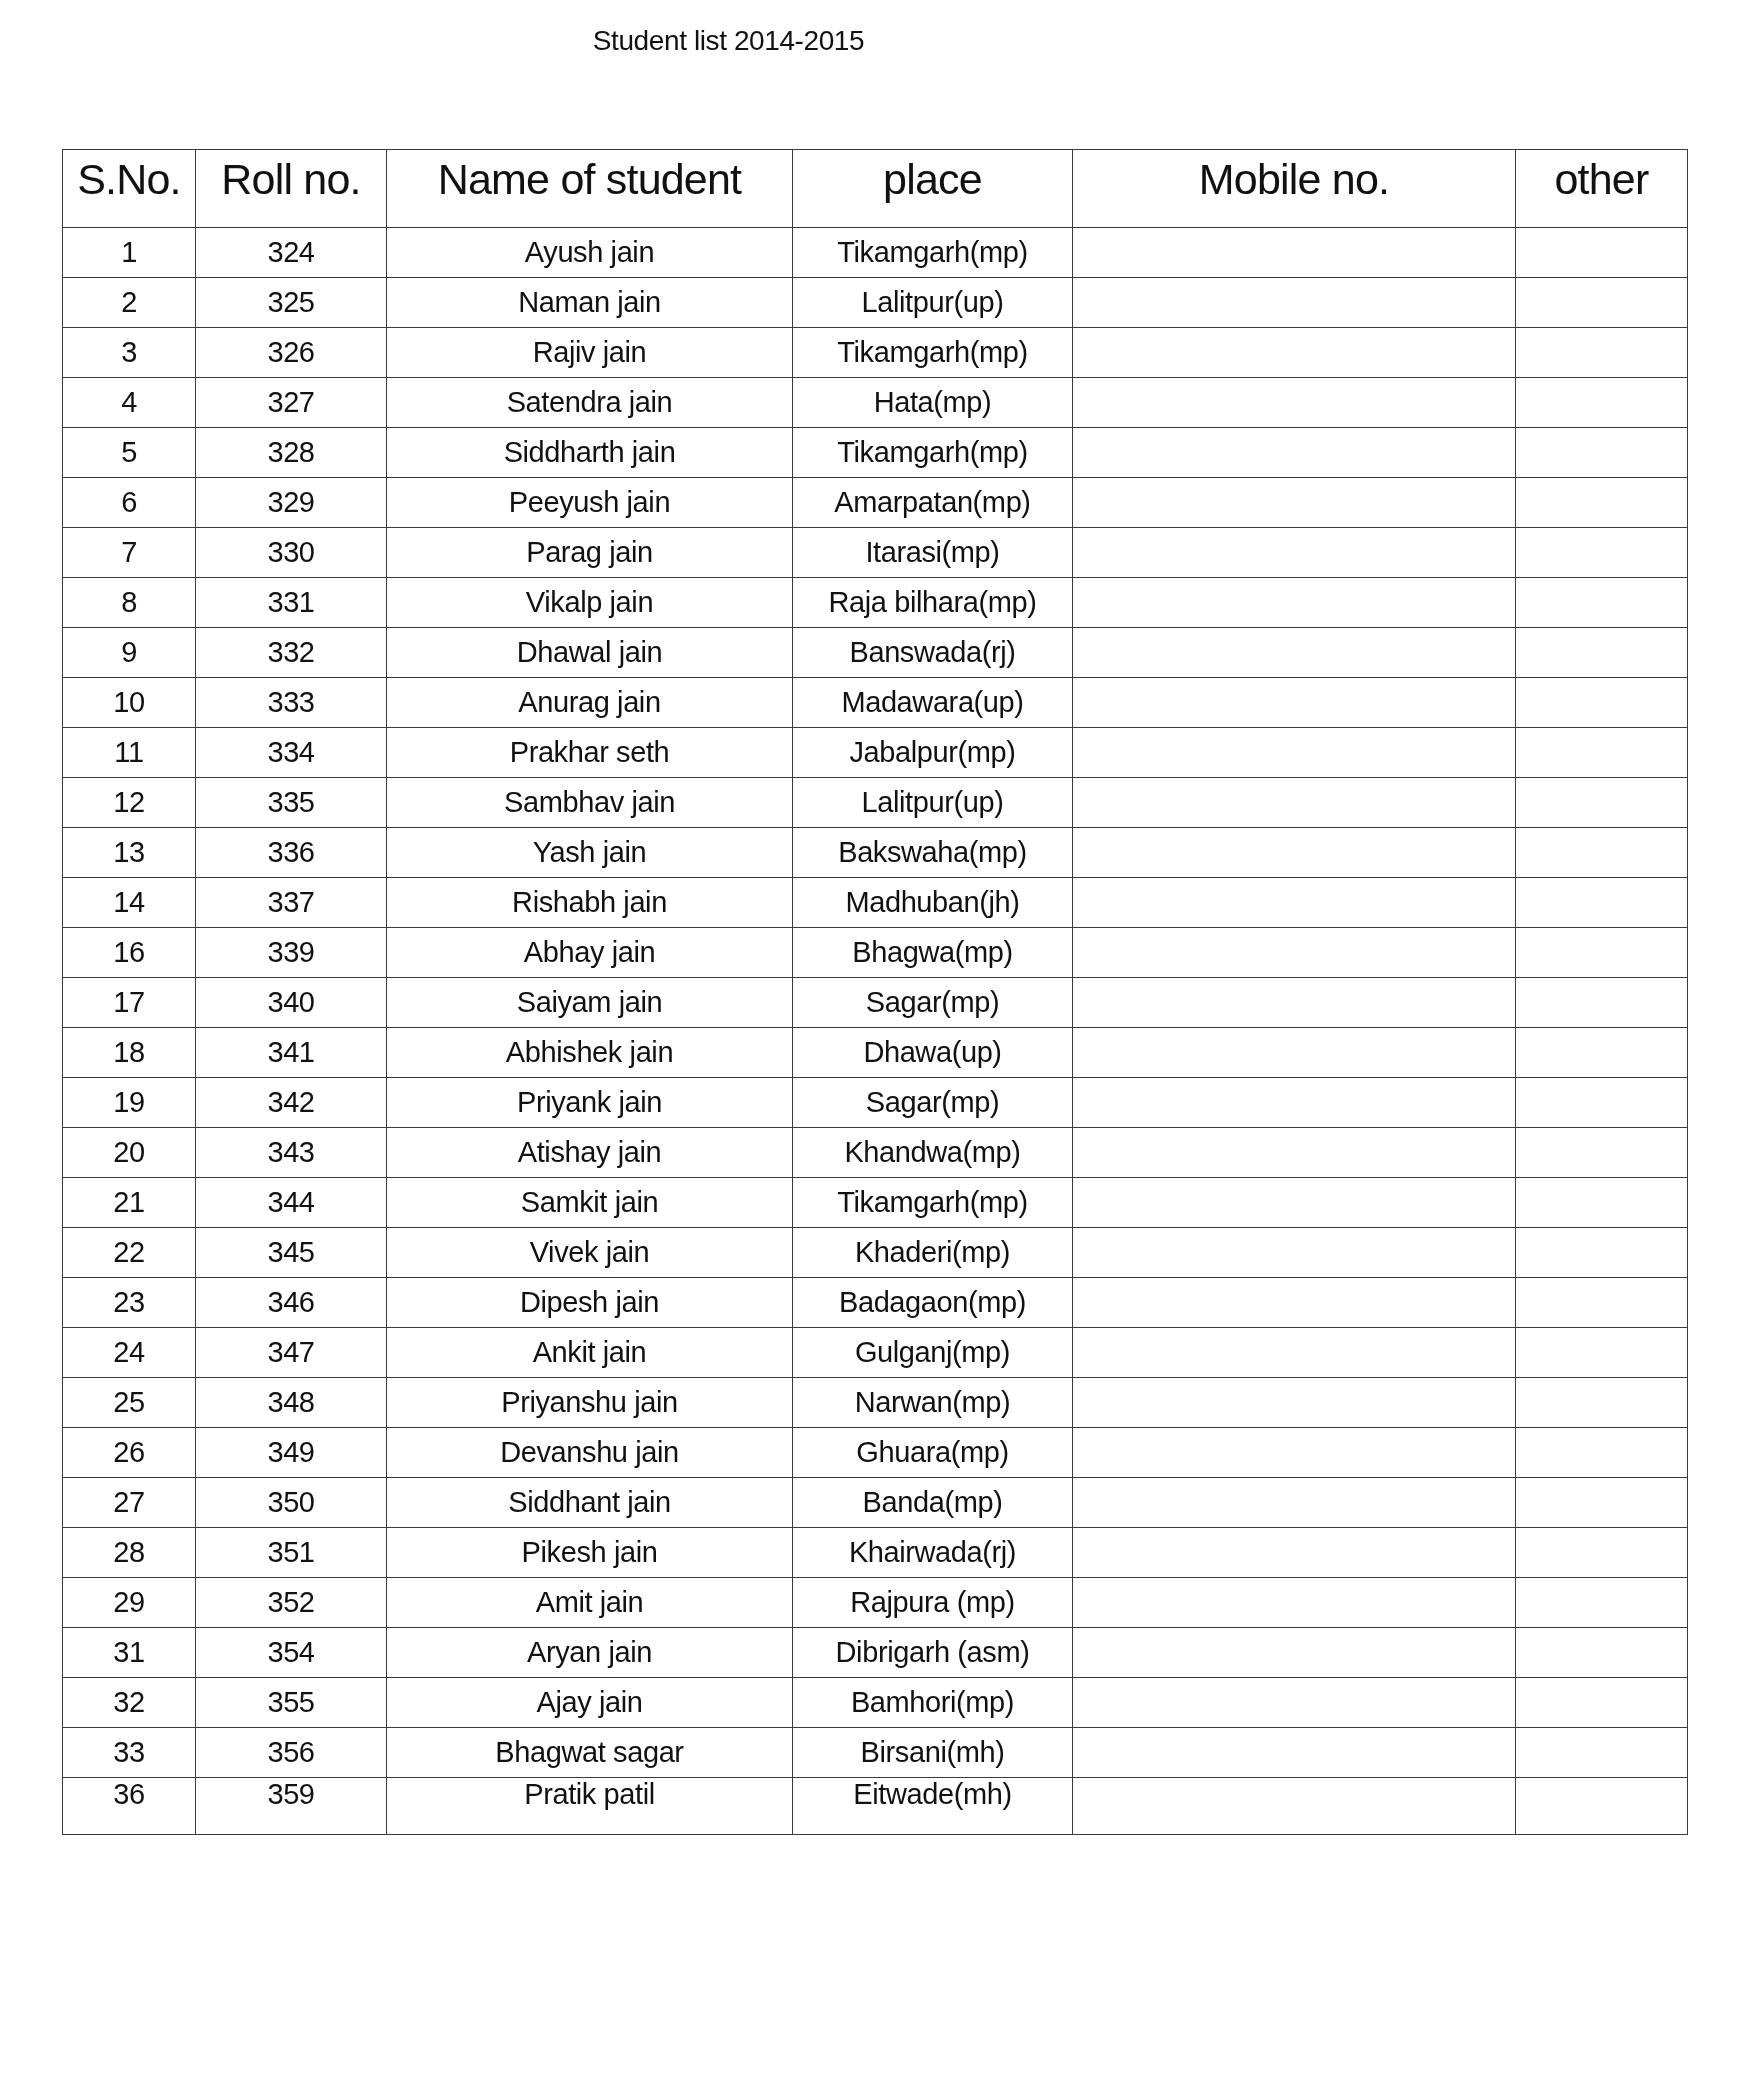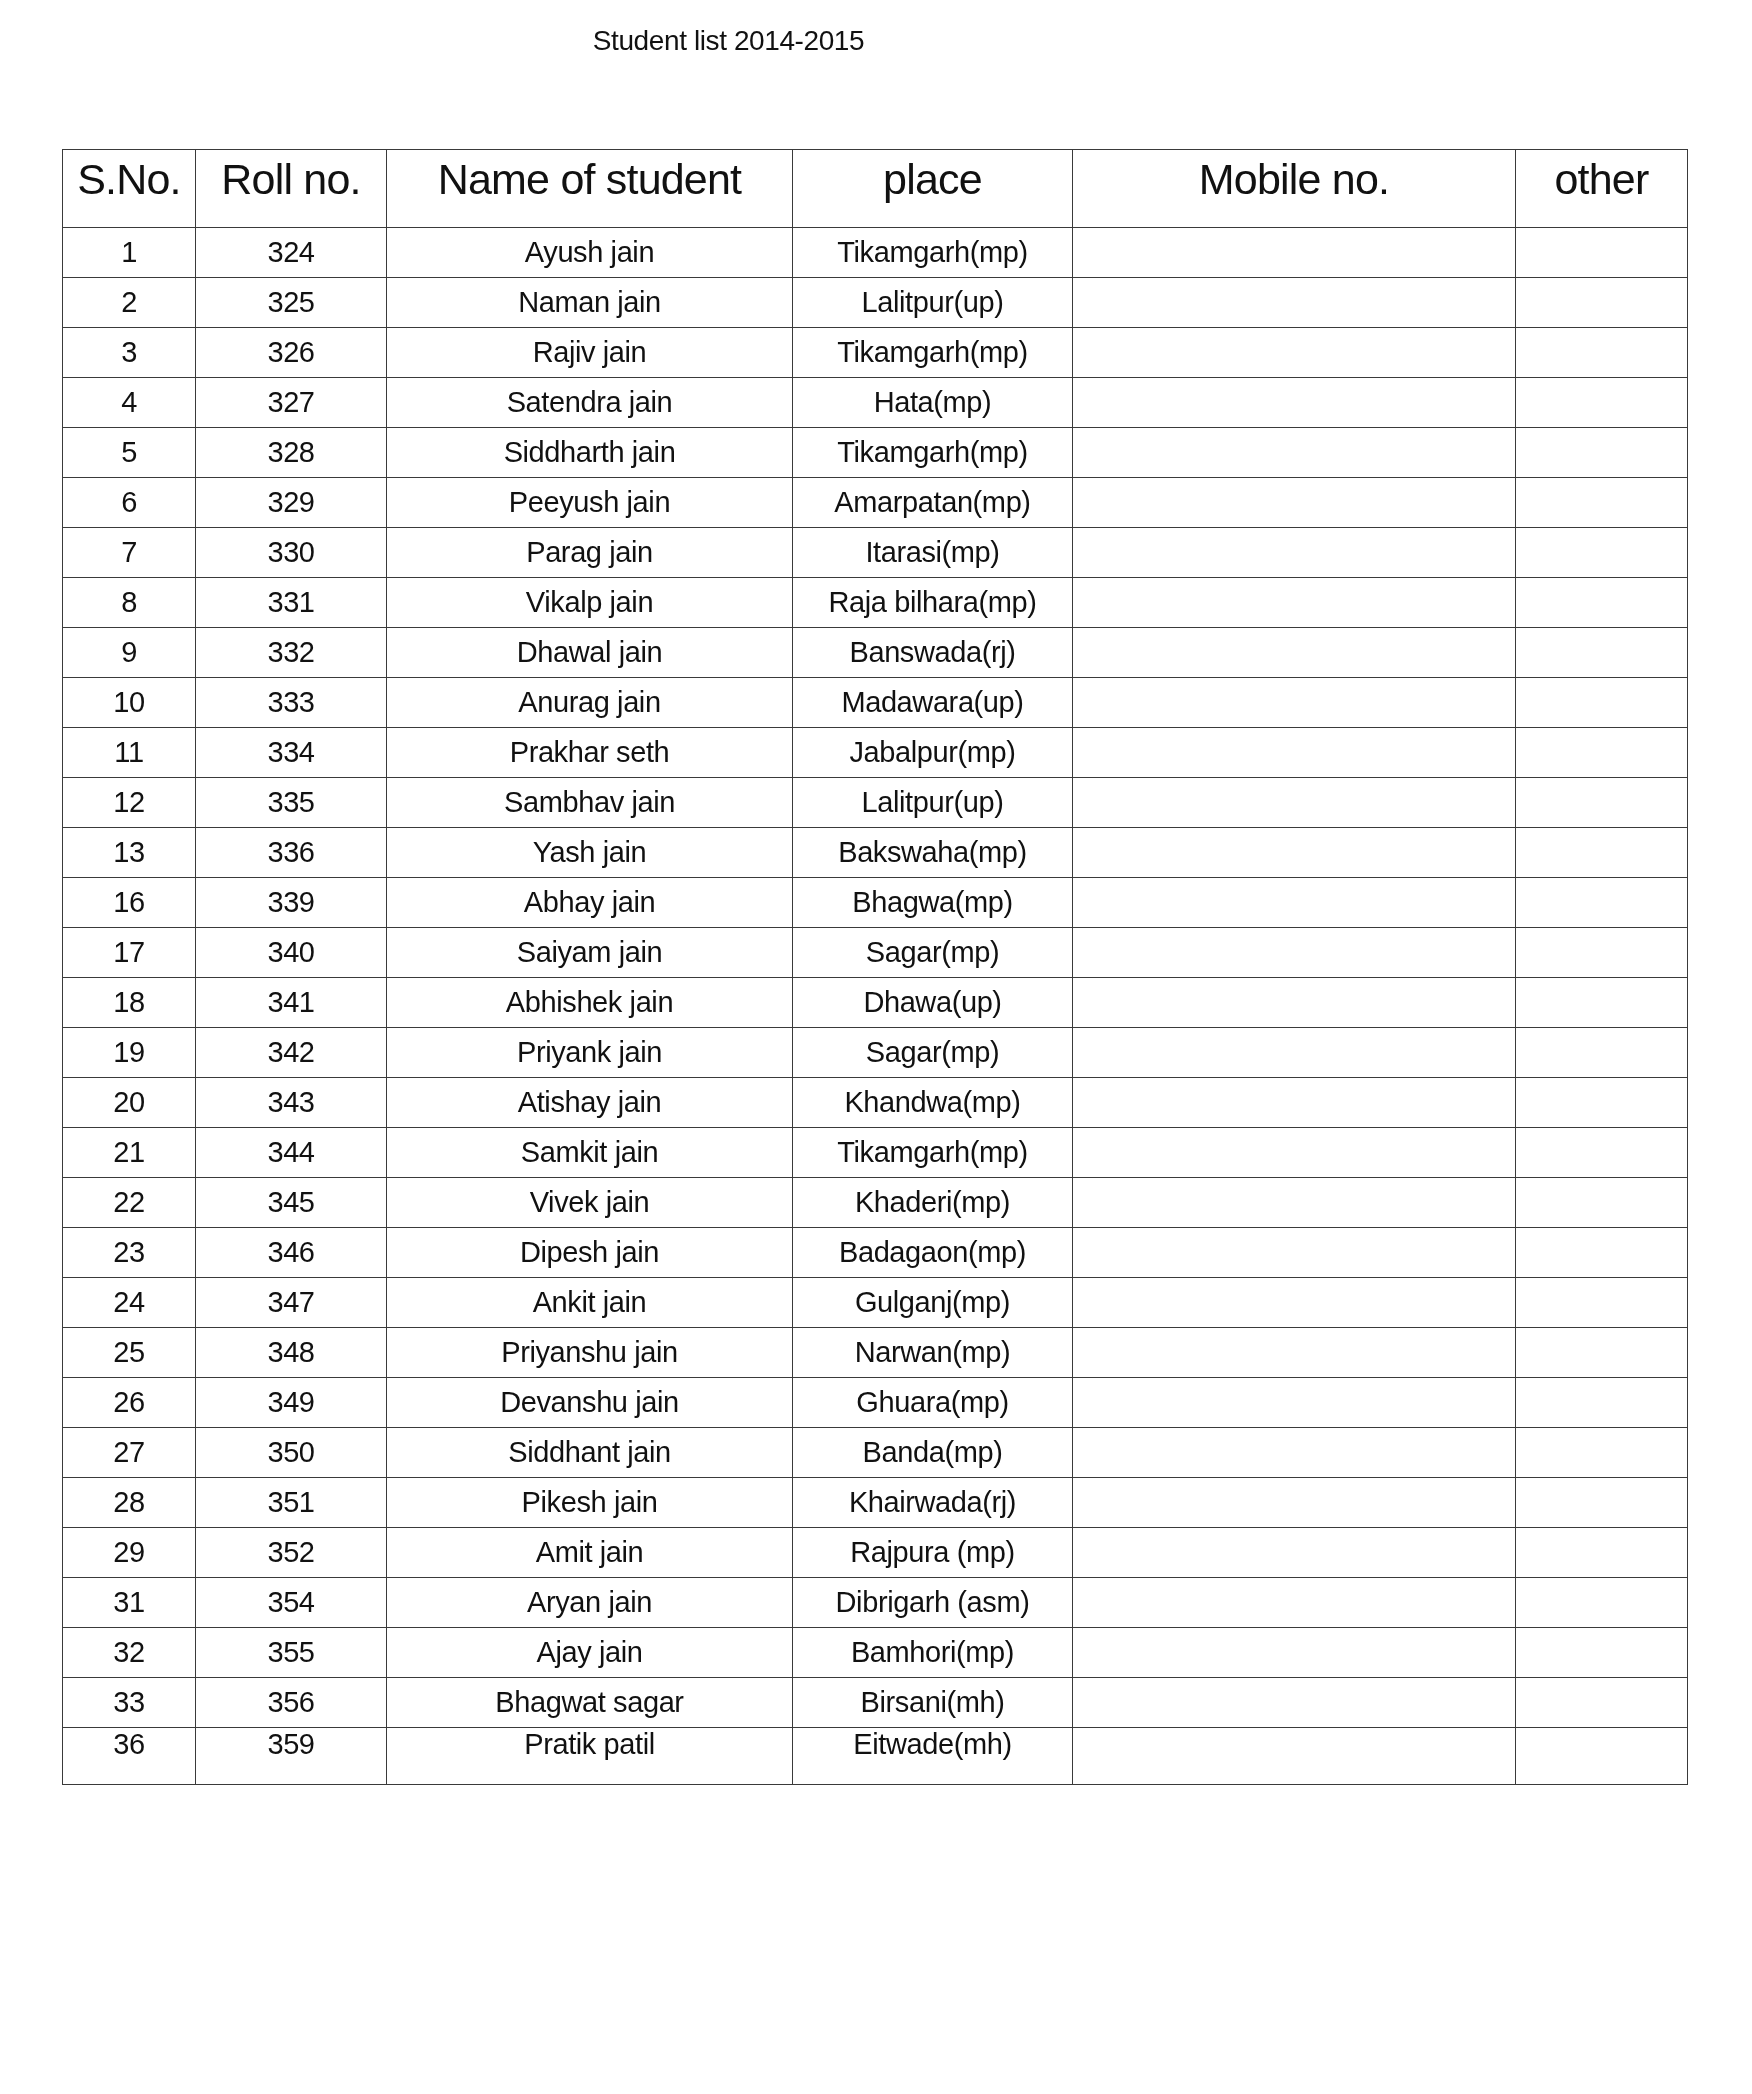--- a/index.html
+++ b/index.html
@@ -158,20 +158,28 @@
       </tr>
       <tr>
         <td>13</td>
         <td>336</td>
         <td>Yash jain</td>
         <td>Bakswaha(mp)</td>
         <td></td>
         <td></td>
       </tr>
       <tr>
+        <td>14</td>
+        <td>337</td>
+        <td>Rishabh jain</td>
+        <td>Madhuban(jh)</td>
+        <td></td>
+        <td></td>
+      </tr>
+      <tr>
         <td>16</td>
         <td>339</td>
         <td>Abhay jain</td>
         <td>Bhagwa(mp)</td>
         <td></td>
         <td></td>
       </tr>
       <tr>
         <td>17</td>
         <td>340</td>

